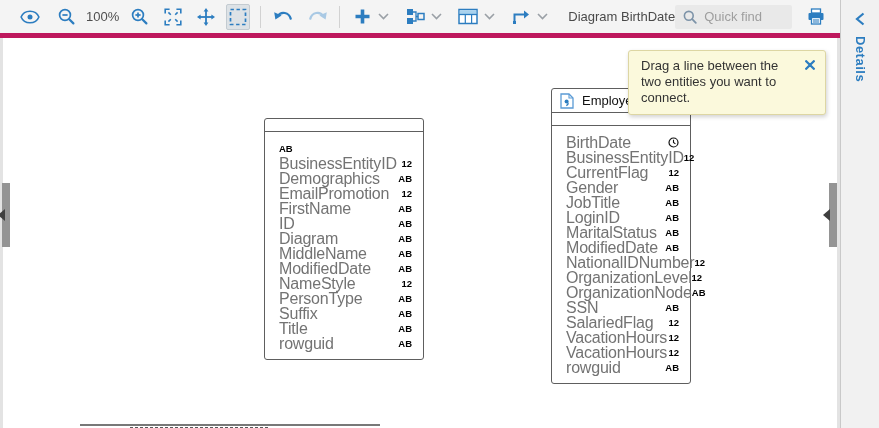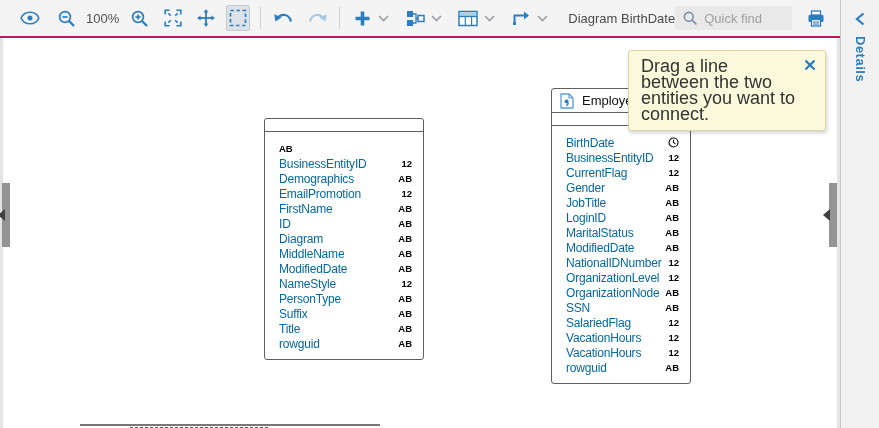--- a/index.html
+++ b/index.html
@@ -3,21 +3,21 @@
 <meta charset="utf-8">
 <style>
   * { margin:0; padding:0; box-sizing:border-box; }
   html,body { width:879px; height:428px; overflow:hidden; }
   body { font-family:"Liberation Sans", sans-serif; background:#fff; color:#1a1a1a; }
   .app { display:flex; width:879px; height:428px; }
   .main { width:840px; display:flex; flex-direction:column; }
 
   
   .toolbar {
-    height:38px; background:#f4f4f4; border-bottom:2px solid #be185d;
+    height:38px; background:#f4f4f4; border-bottom:5px solid #be185d;
     display:flex; align-items:center; padding:0 10px 0 18px; flex-shrink:0;
   }
   .tbtn { display:flex; align-items:center; justify-content:center; height:26px; min-width:24px;
           cursor:pointer; border-radius:2px; border:1px solid transparent; background:transparent; }
   .tbtn.active { background:#dde2e6; border-color:#c3cbd1; }
   .tbtn + .tbtn { margin-left:7px; }
   .tb-sep { width:1px; height:22px; background:#d2d2d2; margin:0 10px; flex-shrink:0; }
   .zoomlabel { font-size:13px; color:#4f4f4f; margin:0 8px; }
   .chev { margin-left:4px; margin-right:2px; display:flex; align-items:center; cursor:pointer; }
   .dp-label { font-size:13px; color:#4a4a4a; margin-left:18px; cursor:pointer; white-space:nowrap; }
@@ -46,30 +46,30 @@
   
   .entity { position:absolute; background:#fff; border:1px solid #5e5e5e; border-radius:3px; }
   .entity-0 { left:264px; top:80px; width:160px; }
   .entity-1 { left:551px; top:50px; width:140px; }
   .ehead { height:24px; display:flex; align-items:center; gap:8px; padding:0 8px;
            border-bottom:1px solid #5e5e5e; }
   .ename { font-size:13px; color:#111; }
   .eband { height:13px; border-bottom:1px solid #5e5e5e; }
   .fields { padding:9px 11px 8px 14px; }
   .frow { display:flex; align-items:center; justify-content:space-between; height:15px; }
-  .fname { font-size:12px; color:#0369a1; white-space:nowrap; letter-spacing:-0.2px; }
+  .fname { font-size:16px; color:#737373; white-space:nowrap; letter-spacing:-0.2px; }
   .ftype { font-size:9.5px; font-weight:bold; color:#000; display:flex; align-items:center; }
 
   
   .tooltip {
     position:absolute; left:628px; top:12px; width:198px; background:#fbf9dc;
     border:1px solid #ddd6a3; border-radius:3px; padding:7px 10px 8px 12px;
     box-shadow:1px 2px 4px rgba(0,0,0,.18); display:flex; gap:8px; z-index:5;
   }
-  .tooltip .txt { font-size:18px; color:#333; line-height:16px; width:160px; }
+  .tooltip .txt { font-size:13px; color:#333; line-height:16px; width:160px; }
   .tooltip .close { cursor:pointer; margin-top:2px; flex-shrink:0; }
 
   
   .clipped-bottom { position:absolute; left:80px; top:386px; width:300px; border-top:2px solid #787878; }
   .clipped-bottom .sliver { margin:1px 0 0 50px; width:140px; height:4px;
     background:repeating-linear-gradient(90deg,#5a5a5a 0 3px, transparent 3px 5px); }
 
   
   .details {
     width:39px; background:#f1f1f1; border-left:1px solid #c9c9c9;

